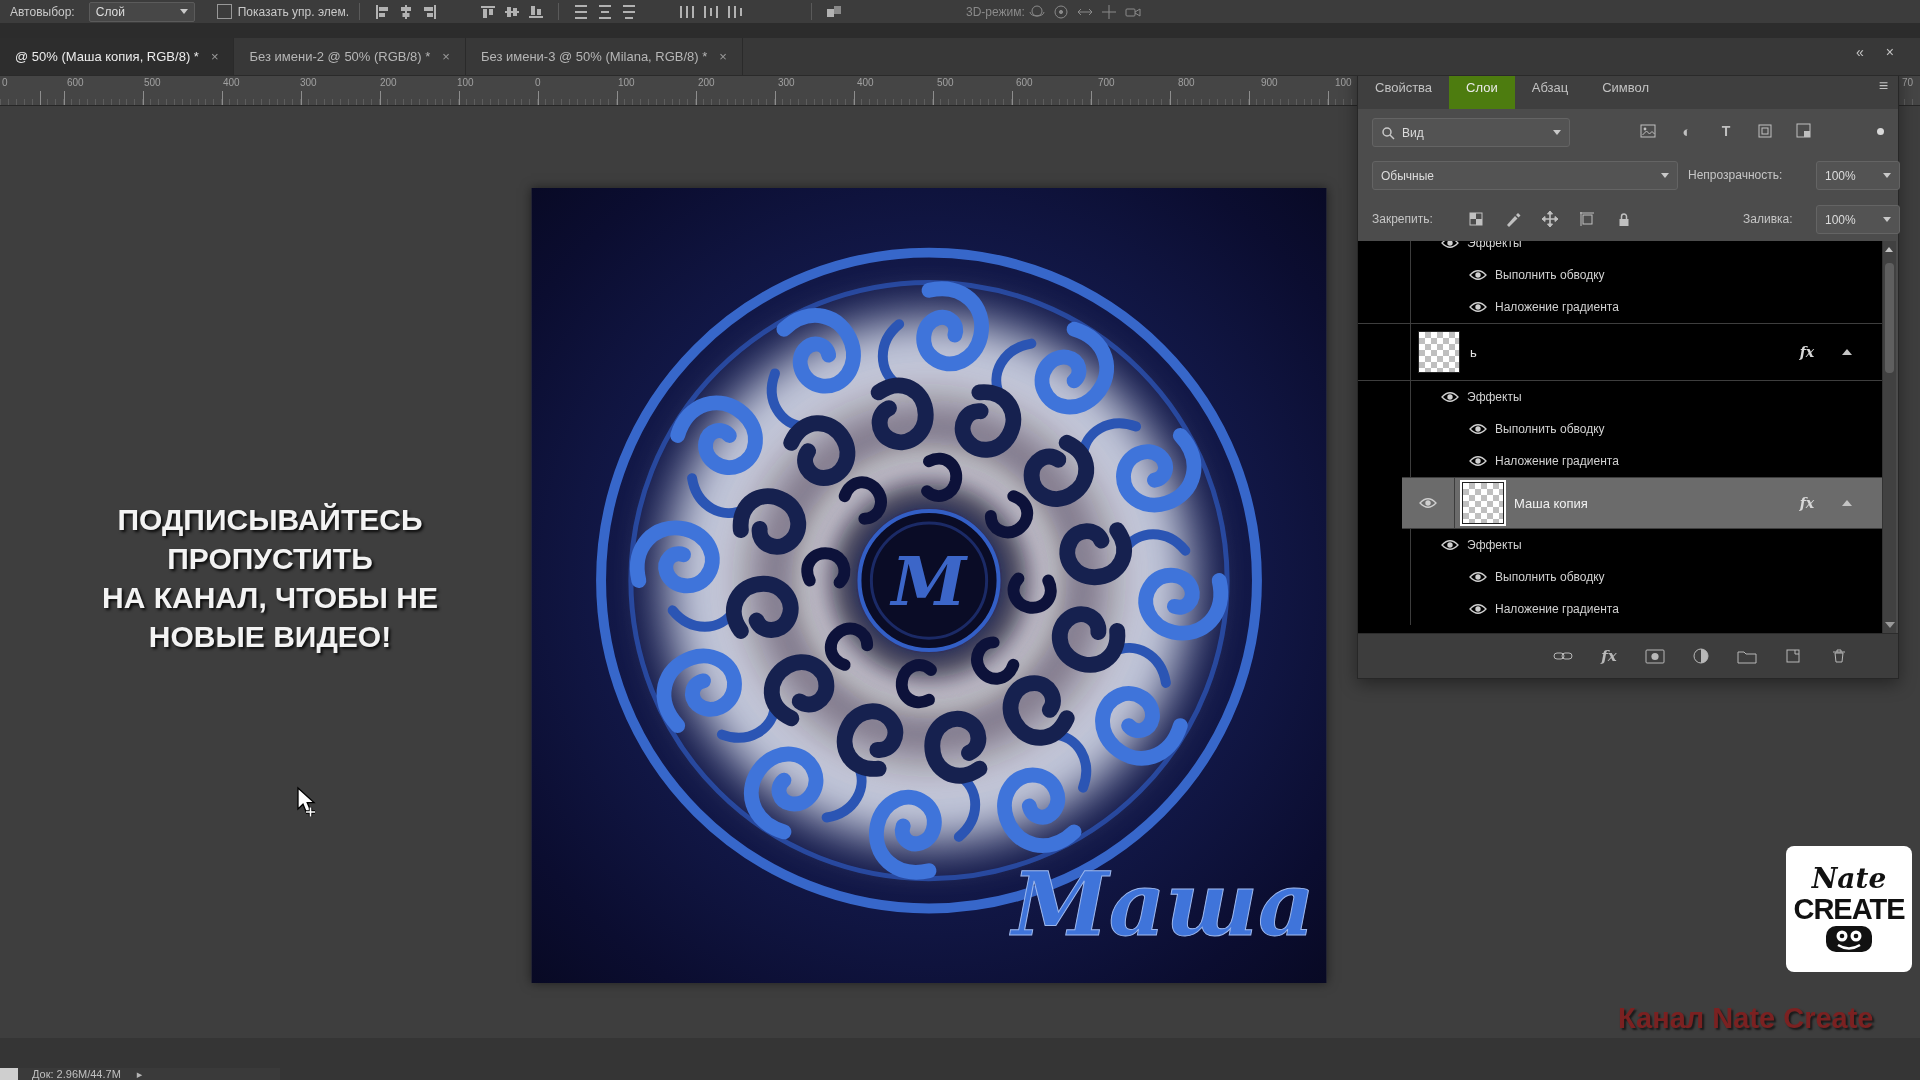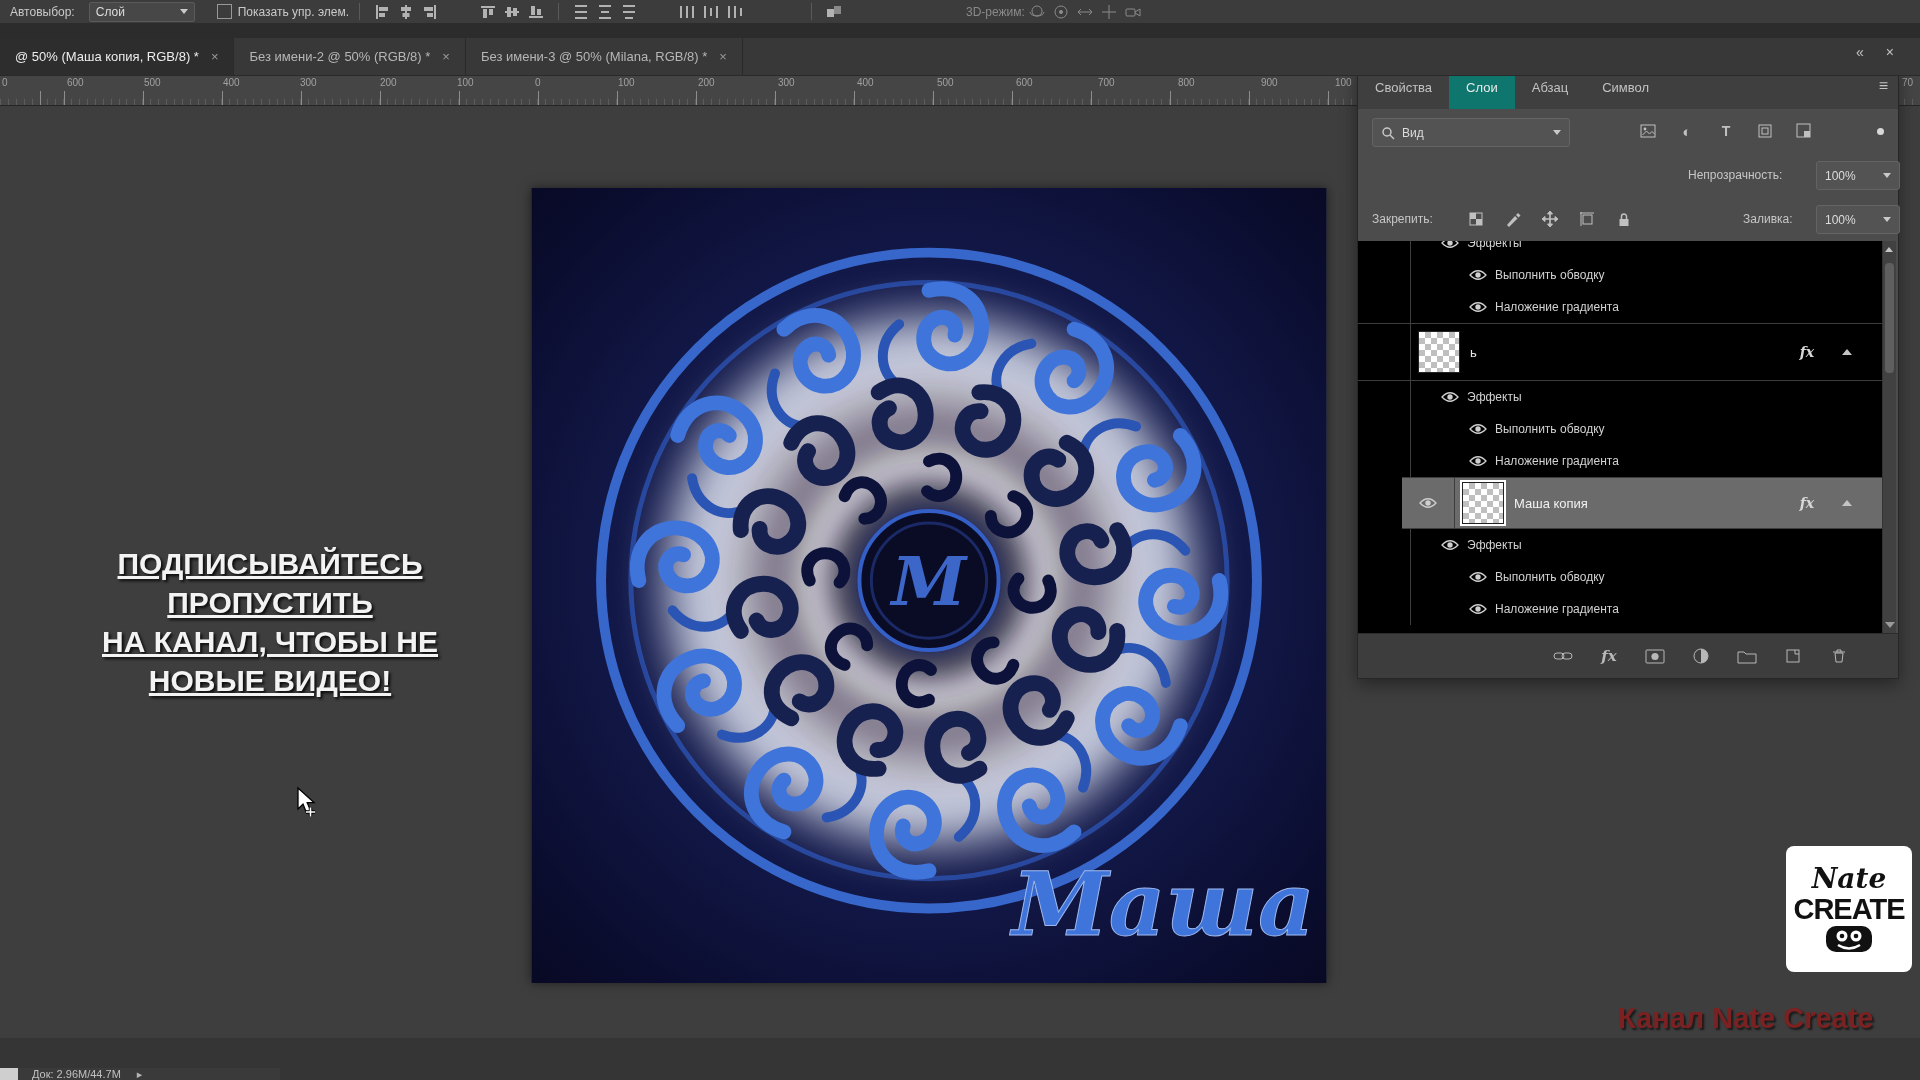--- a/index.html
+++ b/index.html
@@ -32,41 +32,41 @@
   .ruler{position:absolute;top:75px;left:0;right:0;height:30px;background:#454545;border-bottom:1px solid #262626;z-index:1;}
   .ticks-minor{position:absolute;bottom:0;left:0;right:0;height:6px;
     background:repeating-linear-gradient(90deg,#5d5d5d 0 1px,transparent 1px 7.9px);}
   .ticks-major{position:absolute;bottom:0;left:0;right:0;height:14px;
     background:repeating-linear-gradient(90deg,#8d8d8d 0 1px,transparent 1px 79px);background-position:64px 0;}
   .rl{position:absolute;top:2px;font-size:10px;color:#a0a0a0;}
   
   .doc-image{position:absolute;left:531px;top:188px;width:796px;height:795px;z-index:1;box-shadow:0 0 10px rgba(0,0,0,.5);}
   .doc-image svg{display:block;}
   
-  .subscribe{position:absolute;left:60px;top:544px;width:420px;text-align:center;color:#f3f3f3;
-    font-size:30px;font-weight:bold;line-height:39px;text-shadow:2px 2px 3px rgba(0,0,0,.85);z-index:2;text-decoration:underline;}
+  .subscribe{position:absolute;left:60px;top:500px;width:420px;text-align:center;color:#f3f3f3;
+    font-size:30px;font-weight:bold;line-height:39px;text-shadow:2px 2px 3px rgba(0,0,0,.85);z-index:2;}
   .bottom-band{position:absolute;left:0;right:0;bottom:0;height:42px;background:#353535;z-index:2;}
   .caption{position:absolute;left:1618px;top:1002px;font-size:29px;font-weight:bold;color:#7b2121;
     text-shadow:2px 2px 2px rgba(0,0,0,.6);z-index:3;white-space:nowrap;}
   .logo{position:absolute;left:1786px;top:846px;width:126px;height:126px;background:#fff;border-radius:8px;
     display:flex;flex-direction:column;align-items:center;justify-content:center;color:#111;z-index:3;}
   .logo-nate{font-family:"DejaVu Serif",serif;font-style:italic;font-weight:bold;font-size:28px;line-height:30px;}
   .logo-create{font-size:29px;font-weight:bold;letter-spacing:-1px;line-height:30px;}
   .cursor{position:absolute;left:290px;top:786px;z-index:4;}
   
   .status{position:absolute;left:0;bottom:0;width:280px;height:12px;background:#3a3a3a;overflow:hidden;
     font-size:11px;line-height:12px;color:#c0c0c0;z-index:6;display:flex;align-items:center;}
   .status-corner{width:18px;height:12px;background:#cfcfcf;margin-right:14px;flex:none;}
   .status-arrow{margin-left:16px;color:#b5b5b5;}
   
   .layers-panel{position:absolute;left:1357px;top:64px;width:540px;height:613px;background:#4c4c4c;
     border:1px solid #272727;box-shadow:0 5px 16px rgba(0,0,0,.4);font-size:12px;color:#d4d4d4;z-index:5;}
   .ptabs{position:absolute;top:0;left:0;right:0;height:44px;background:#3f3f3f;display:flex;align-items:stretch;}
   .ptab{padding:0 17px;display:flex;align-items:center;color:#c2c2c2;font-size:13px;}
-  .ptab.active{background:#0f766e;color:#eaeaea;}
+  .ptab.active{background:#4d7c0f;color:#eaeaea;}
   .pmenu{position:absolute;right:10px;top:12px;font-size:16px;color:#c2c2c2;}
   .prow{position:absolute;left:0;right:0;height:44px;}
   .filter-row{top:44px;} .blend-row{top:88px;} .lock-row{top:132px;}
   .pselect{position:absolute;display:flex;align-items:center;justify-content:space-between;height:27px;
     background:#535353;border:1px solid #646464;border-radius:3px;padding:0 8px;color:#dcdcdc;}
   .plabel{position:absolute;top:15px;color:#c6c6c6;white-space:nowrap;}
   .picon{display:flex;align-items:center;justify-content:center;width:24px;height:24px;}
   .filter-icons{position:absolute;left:278px;top:10px;display:flex;gap:15px;}
   .lock-icons{position:absolute;left:106px;top:10px;display:flex;gap:13px;}
   .dot{position:absolute;right:14px;top:19px;width:7px;height:7px;border-radius:50%;background:#d8d8d8;}
@@ -473,20 +473,24 @@
           <svg width="18" height="18" fill="none" stroke="#c0c0c0">
               <rect x="2" y="2" width="13" height="13"></rect>
               <rect x="9" y="9" width="6" height="6" fill="#c0c0c0" stroke="none"></rect>
             </svg>
         </span>
       </div>
       <span class="dot"></span>
     </div>
 
     <div class="prow blend-row">
+      <div class="pselect" style="left:14px;top:8px;width:288px;">
+        <span>Обычные</span>
+        <span class="caret"></span>
+      </div>
       <span class="plabel" style="left:330px;">Непрозрачность:</span>
       <div class="pselect" style="left:458px;top:8px;width:66px;">
         <span>100%</span>
         <span class="caret"></span>
       </div>
     </div>
 
     <div class="prow lock-row">
       <span class="plabel" style="left:14px;">Закрепить:</span>
       <div class="lock-icons">

